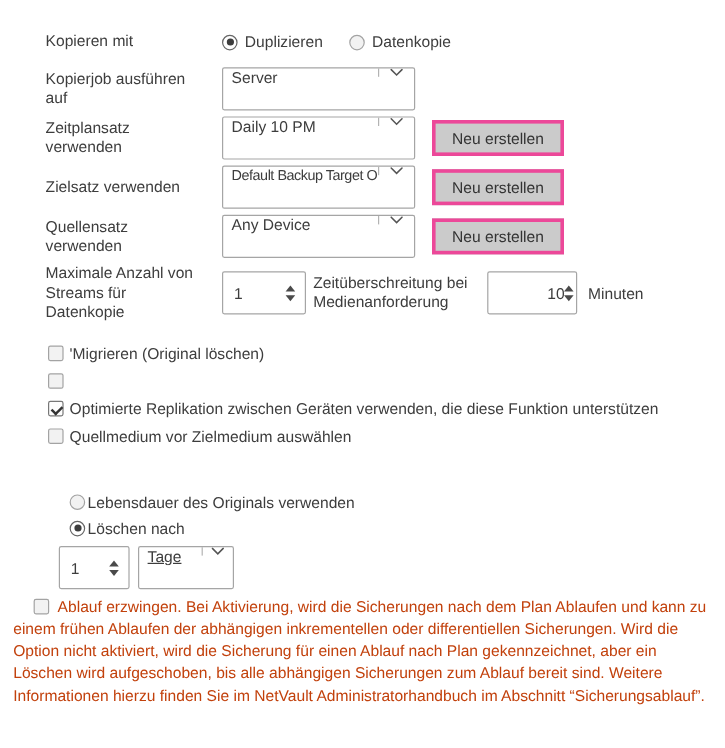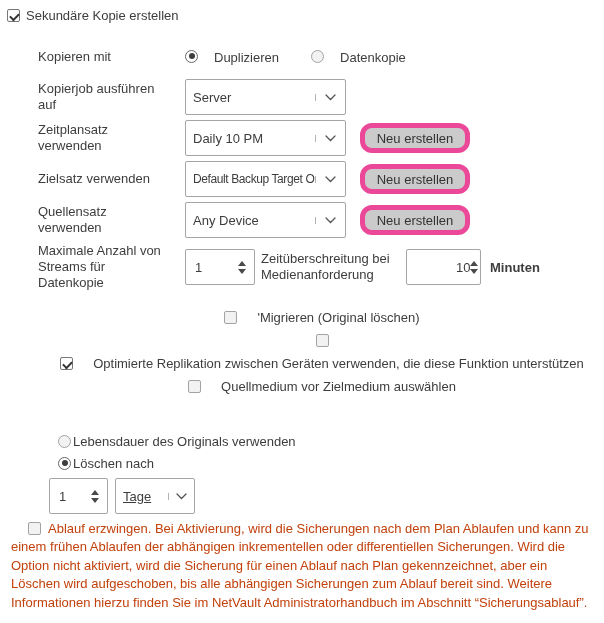--- a/index.html
+++ b/index.html
@@ -37,21 +37,21 @@
     background:#f2f2f2; position:relative; display:inline-block;
   }
   .radio.selected { background:#ffffff; border-color:#666; }
   .radio.selected::after {
     content:""; position:absolute; left:2.5px; top:2.5px;
     width:6px; height:6px; border-radius:50%; background:#3d3d3d;
   }
 
   
   .select {
-    display:flex; align-items:center; height:36px; width:161px;
+    display:flex; align-items:flex-start; height:36px; width:161px;
     border:1px solid #a5a5a5; border-radius:2px; background:#fff;
     cursor:default; flex-shrink:0;
   }
   .select .val {
     flex:1; display:flex; align-items:center; padding:0 7px;
     white-space:nowrap; overflow:hidden;
   }
   .select .val.tight { font-size:12px; letter-spacing:-0.4px; padding-right:0; }
   .select .arrow {
     width:30px; flex-shrink:0; border-left:1px solid #b3b3b3;
@@ -67,59 +67,55 @@
   .spinner .arrows {
     display:flex; flex-direction:column; align-items:center; gap:3px;
     padding-right:8px;
   }
   .tri-up { width:0; height:0; border-left:4px solid transparent; border-right:4px solid transparent; border-bottom:5px solid #4a4a4a; }
   .tri-down { width:0; height:0; border-left:4px solid transparent; border-right:4px solid transparent; border-top:5px solid #4a4a4a; }
 
   
   .btn {
     width:110px; height:30px; margin-left:14px; flex-shrink:0;
-    background:#cbcbcb; border:5px solid #ec4899; border-radius:12px;
+    background:#cbcbcb; border:3px solid #ec4899; border-radius:0;
     color:#333; font-family:"Liberation Sans",sans-serif; font-size:13px;
     display:flex; align-items:center; justify-content:center; cursor:pointer;
   }
 
   .row-copy   { margin-top:24px; height:20px; }
-  .radio-inline { display:flex; align-items:flex-start; gap:16px; }
+  .radio-inline { display:flex; align-items:flex-end; gap:6px; }
   .row-runon  { margin-top:12px; }
   .row-set    { margin-top:5px; }
   .row-streams{ margin-top:5px; }
   .mid-label  { width:145px; line-height:16px; margin-left:6px; flex-shrink:0; }
-  .unit       { margin-left:9px;font-weight:bold; }
+  .unit       { margin-left:9px; }
   .w70 { width:70px; } .w75 { width:75px;padding-left:40px; } .w59 { width:59px; }
 
   .cb-group { margin-top:15px; margin-left:2px; }
-  .cb-row   { display:flex; align-items:center; gap:20px; height:23px;justify-content:center; }
+  .cb-row   { display:flex; align-items:center; gap:5px; height:23px; }
 
   .radio-group { margin-top:32px; margin-left:20px; }
   .radio-row   { display:flex; align-items:center; gap:2px; height:22px; }
 
   .discard-row { margin-top:4px; margin-left:11px; display:flex; gap:7px; }
   .select-tage { width:80px;text-decoration:underline; }
   .select-tage .arrow { width:26px; }
 
   .expiry {
     margin:6px 0 0 11px; width:585px;
     line-height:18.4px; color:#c2410c;
   }
   .expiry .cb { vertical-align:-2px; margin:0 7px 0 17px; }
 </style>
 </head>
 <body>
 
 <div>
 
-  <div class="title-row">
-    <span class="cb checked"></span>
-    <span>Sekundäre Kopie erstellen</span>
-  </div>
 
   <div class="form">
 
     <div class="row row-copy">
       <div class="label-col">Kopieren mit</div>
       <div class="radio-inline">
         <span class="radio selected"></span>
         <span>Duplizieren</span>
         <span class="radio" style="margin-left:16px"></span>
         <span>Datenkopie</span>

